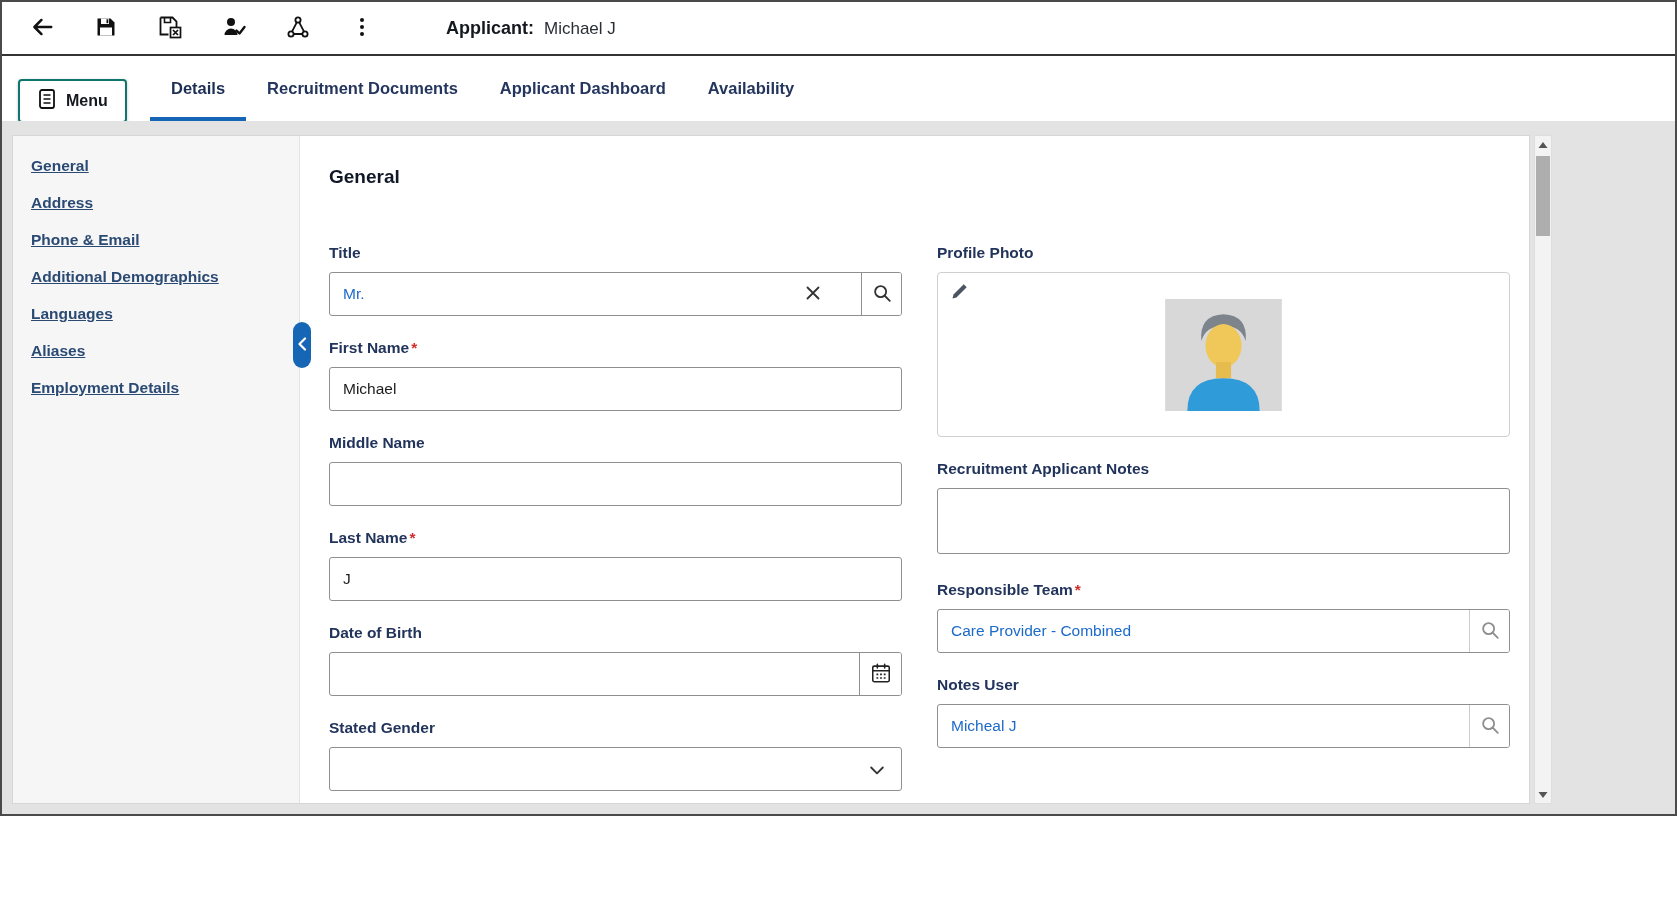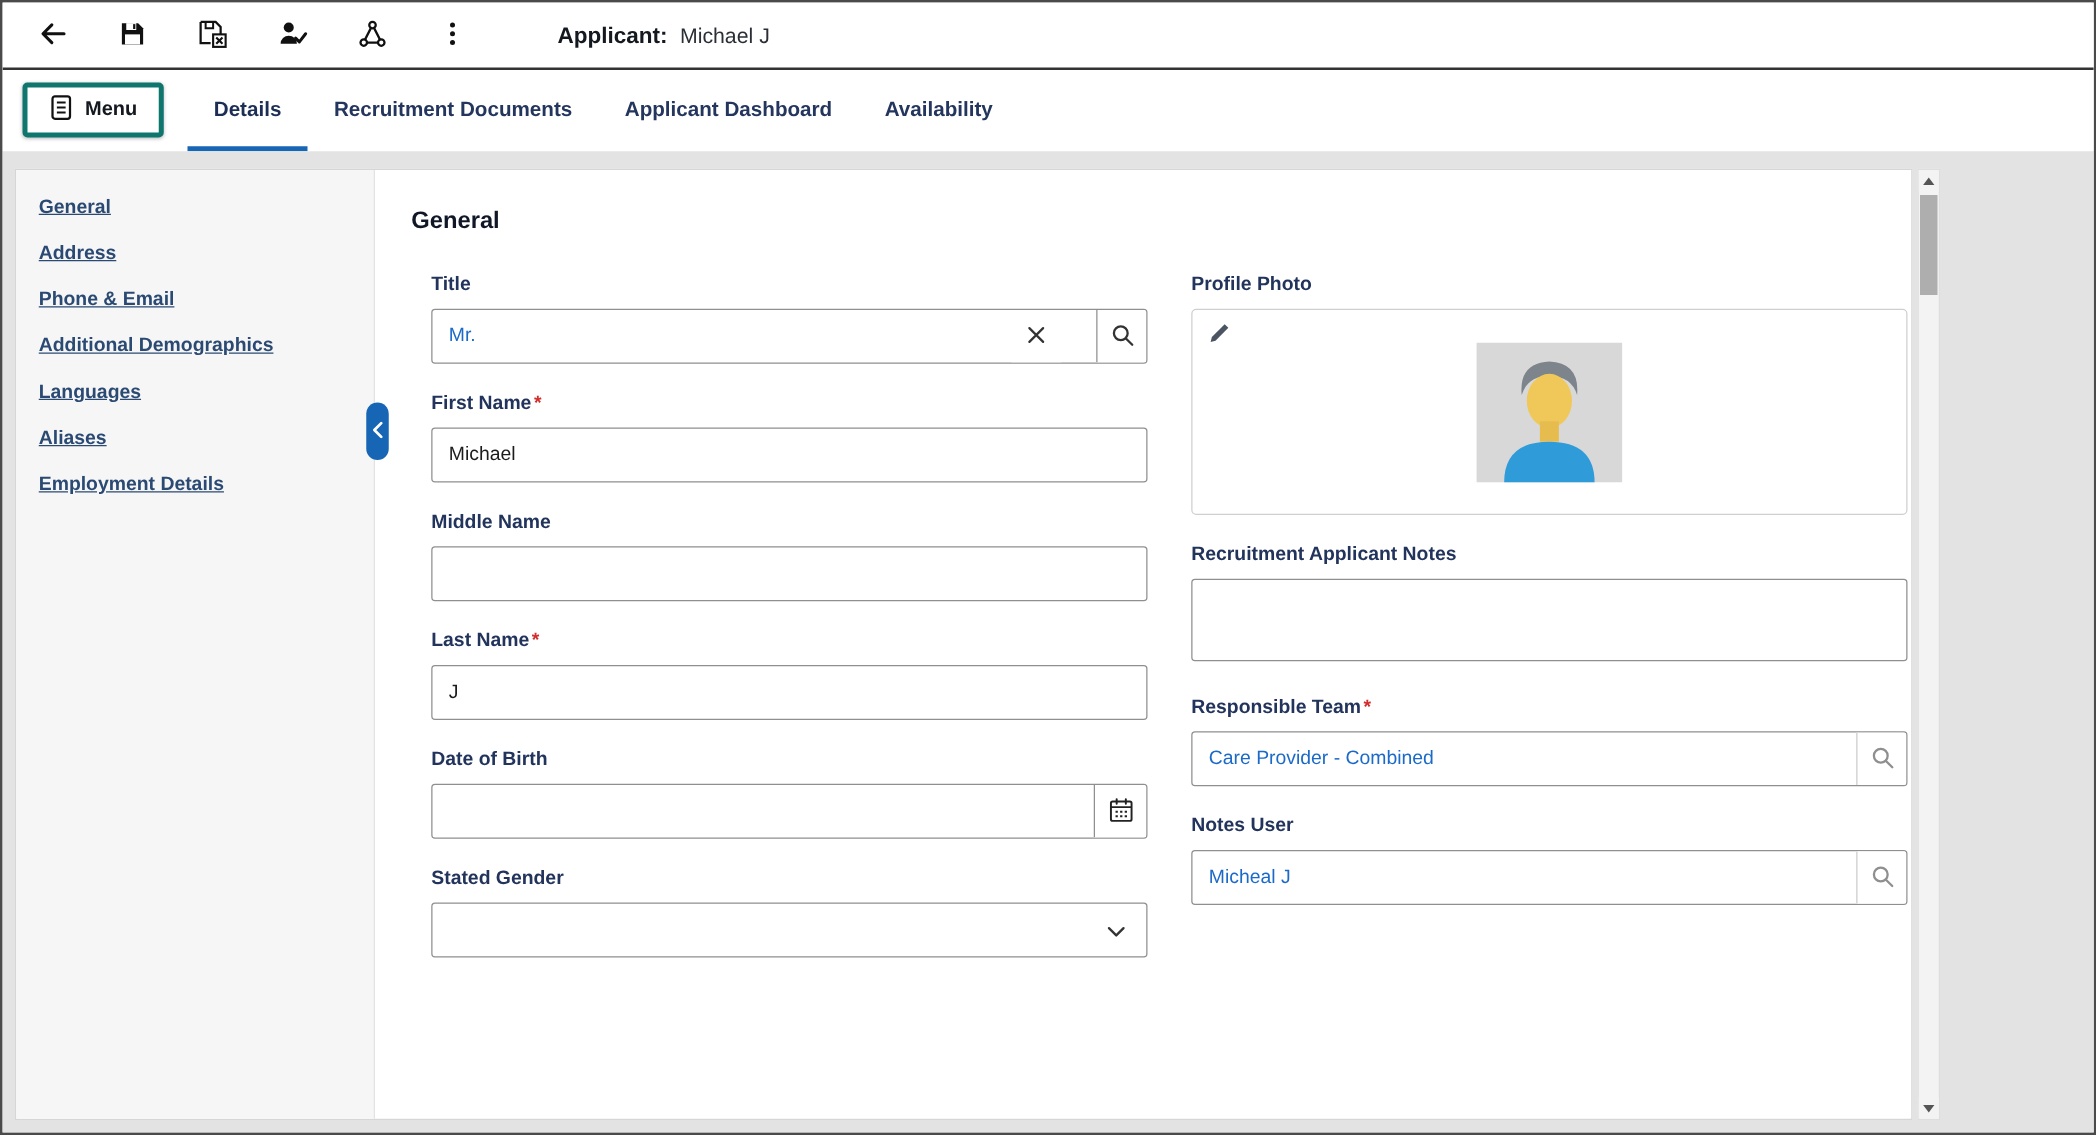--- a/index.html
+++ b/index.html
@@ -1,49 +1,49 @@
 <!DOCTYPE html>
 <html><head>
 <meta charset="utf-8">
 <style>
   * { margin:0; padding:0; box-sizing:border-box; }
   html,body { background:#fff; }
   body { font-family:"Liberation Sans", sans-serif; }
 
-  .window { position:relative; width:1677px; height:908px; border:2px solid #4a4a4a; background:#fff; overflow:hidden; }
+  .window { position:relative; width:1677px; height:816px; border:2px solid #4a4a4a; background:#fff; overflow:hidden; }
 
   
   .toolbar { position:absolute; top:0; left:0; right:0; height:54px; background:#fff; border-bottom:2px solid #333; display:flex; align-items:center; padding-left:20px; }
   .tool-btn { width:40px; height:40px; border:none; background:transparent; display:flex; align-items:center; justify-content:center; cursor:pointer; margin-right:24px; }
   .applicant-wrap { margin-left:40px; display:flex; align-items:baseline; }
   .applicant-label { font-size:18px; font-weight:700; color:#14181f; }
   .applicant-name { font-size:17px; color:#2a2f36; margin-left:10px; }
 
   
   .tabbar { position:absolute; top:54px; left:0; right:0; height:65px; background:#fff; }
-  .menu-btn { position:absolute; left:16px; top:10px; height:44px; padding:0 17px; border:4px solid #0f766e; border-radius:4px; background:#fff; box-shadow:0 1px 3px rgba(0,0,0,.25); display:flex; align-items:center; gap:9px; cursor:pointer; font-family:inherit; }
+  .menu-btn { position:absolute; left:16px; top:23px; height:44px; padding:0 17px; border:2px solid #0f766e; border-radius:4px; background:#fff; box-shadow:0 1px 3px rgba(0,0,0,.25); display:flex; align-items:center; gap:9px; cursor:pointer; font-family:inherit; }
   .menu-btn span { font-size:16px; font-weight:700; color:#14181f; }
   .tabs { position:absolute; left:148px; top:0; bottom:0; display:flex; }
   .tab { position:relative; height:100%; display:flex; align-items:center; padding:0 21px; font-size:16.5px; font-weight:600; color:#24355e; background:transparent; border:none; cursor:pointer; font-family:inherit; }
   .tab.active { color:#1d2e55; font-weight:700; }
   .tab.active::after { content:""; position:absolute; left:0; right:0; bottom:0; height:4px; background:#1766b5; }
 
   
   .content { position:absolute; top:119px; left:0; right:0; bottom:0; background:#e3e3e3; }
   .panel { position:absolute; left:10px; top:14px; width:1518px; bottom:10px; background:#fff; border:1px solid #d6d6d6; }
 
   
   .side-nav { position:absolute; left:0; top:0; bottom:0; width:287px; background:#f6f6f6; border-right:1px solid #e3e3e3; padding:19px 0 0 18px; }
   .side-link { display:block; width:max-content; font-size:15.5px; font-weight:600; color:#2b4a73; text-decoration:underline; line-height:22px; margin-bottom:15px; cursor:pointer; }
 
   .collapse-handle { position:absolute; left:280px; top:186px; width:18px; height:46px; background:#1766b5; border:none; border-radius:9px; display:flex; align-items:center; justify-content:center; cursor:pointer; z-index:3; }
 
   
   .section-heading { position:absolute; left:316px; top:30px; font-size:19px; font-weight:800; color:#101828; }
-  .col { position:absolute; top:81px; width:573px;margin-left:16px; }
+  .col { position:absolute; top:106px; width:573px; }
   .col-left { left:316px; }
   .col-right { left:924px; }
 
   .field { margin-bottom:21px; }
   .field-label { font-size:15.5px; font-weight:700; color:#22345c; line-height:22px; margin-bottom:8px; }
   .req { color:#d22d2d; margin-left:2px; font-weight:700; }
 
   .input-group { display:flex; align-items:stretch; height:44px; border:1px solid #8f8f8f; border-radius:3px; background:#fff; overflow:hidden;gap:28px; }
   .input-group input { flex:1; min-width:0; border:none; outline:none; padding:0 13px; font-size:15.5px; font-family:inherit; color:#1c1c1c; background:transparent; }
   input.val-blue { color:#1b6ac9; }

